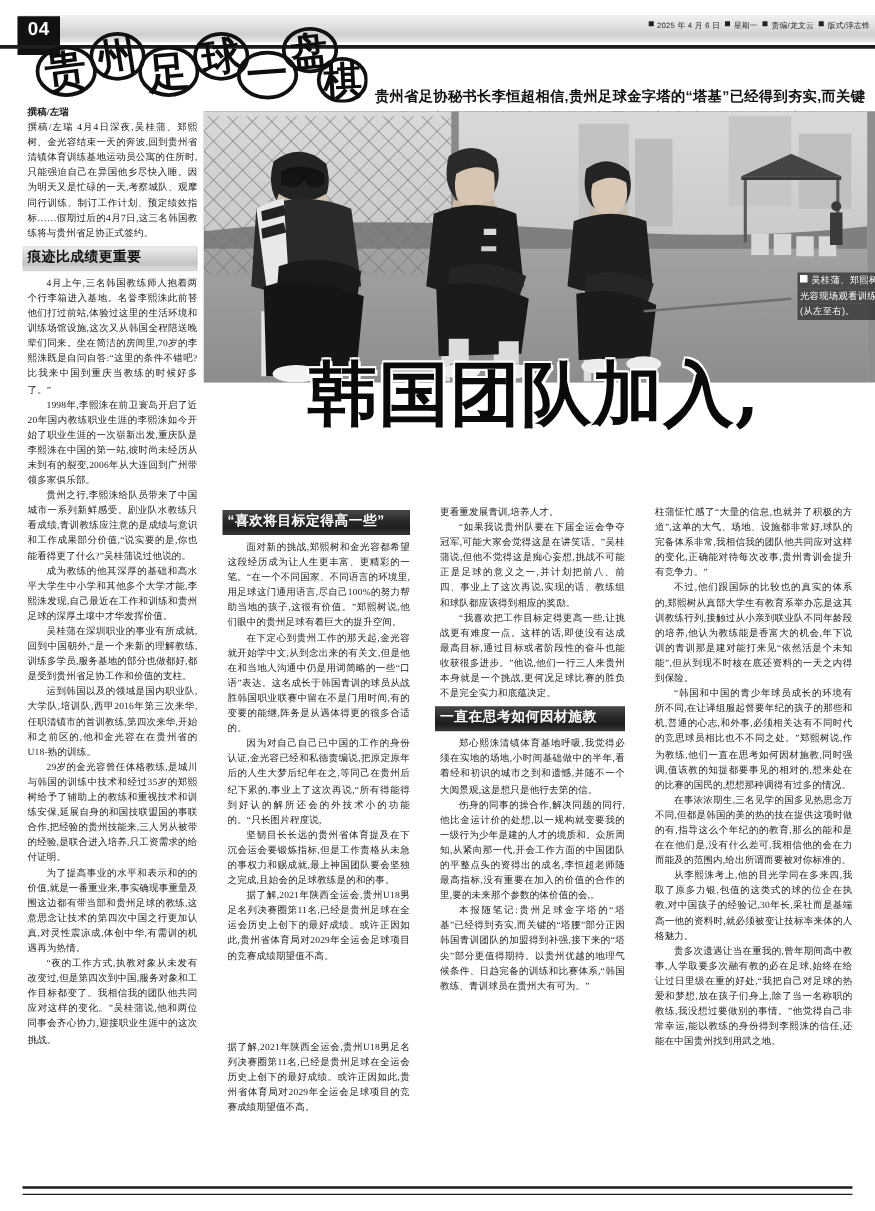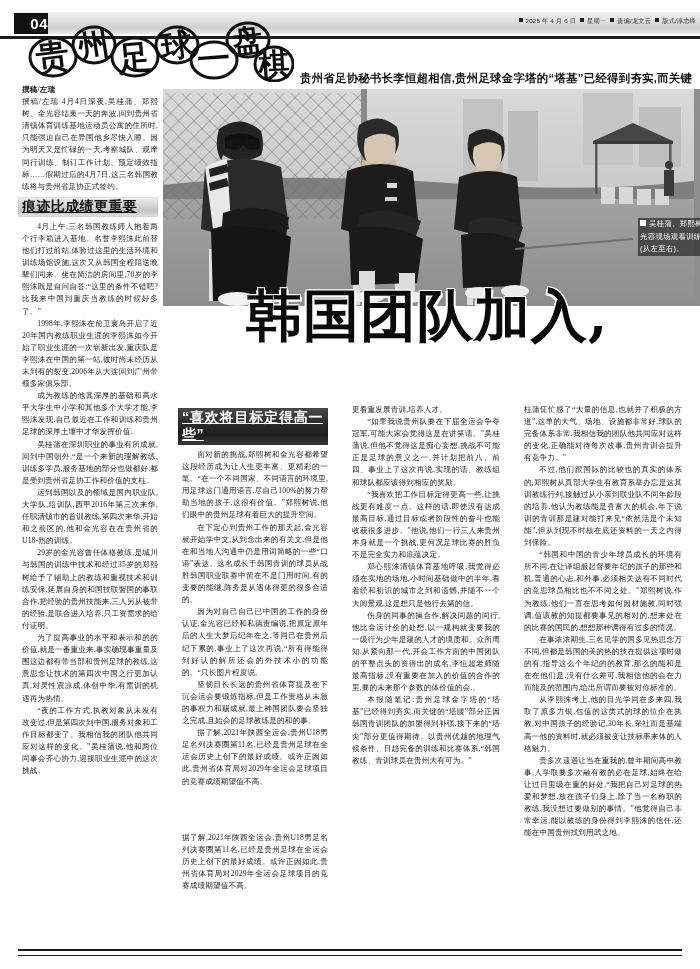--- a/index.html
+++ b/index.html
@@ -13,23 +13,23 @@
   }
   .page{position:relative;width:700px;height:969px;}
 
   
   .topbar{position:absolute;left:0;top:12px;width:700px;height:26px;}
   .topbar-grad{
     position:absolute;left:14px;top:0;width:686px;height:22px;
     background:linear-gradient(to bottom,#f2f2f2 0%,#dedede 45%,#cfcfcf 72%,#e9e9e9 100%);
   }
   .pagenum{
-    position:absolute;left:14px;top:1px;width:34px;height:21px;
+    position:absolute;left:14px;top:1px;width:34px;height:31px;
     background:#111;color:#fff;font-family:"Liberation Sans",sans-serif;
-    font-weight:bold;font-size:15px;line-height:21px;text-align:right;
+    font-weight:bold;font-size:15px;line-height:21px;text-align:center;
     letter-spacing:.5px;
   }
   .topmeta{
     position:absolute;right:4px;top:4px;
     font-family:"Liberation Sans",sans-serif;
     font-size:6.2px;line-height:10px;color:#2a2a2a;white-space:nowrap;
     letter-spacing:.2px;
   }
   .topmeta .sq{display:inline-block;width:4px;height:4px;background:#222;margin:0 3px 0 4px;vertical-align:1px;}
   .rule-top{position:absolute;left:0;top:36px;width:700px;height:3px;background:#1d1d1d;}
@@ -86,29 +86,28 @@
     text-align:justify;color:#1b1b1b;
     letter-spacing:.15px;
   }
   .col p{margin:0 0 0 4px;text-indent:2em;}
   .col p.noind{text-indent:0;}
   .byline{font-weight:bold;}
 
   
   .sechead{
     font-family:"Liberation Sans",sans-serif;
-    font-weight:bold;font-size:14px;line-height:17px;
+    font-weight:bold;font-size:11px;line-height:17px;
     color:#111;
     background:linear-gradient(to bottom,#efefef 0%,#d6d6d6 40%,#c4c4c4 70%,#e4e4e4 100%);
     padding:1px 5px 2px 4px;
     margin:4px 0 4px 0;
     display:block;
     letter-spacing:.4px;
     box-shadow:inset 0 0 0 1px rgba(0,0,0,.06);
-    text-decoration:underline;
   }
   .sechead.dark{
     background:linear-gradient(to bottom,#4a4a4a 0%,#2b2b2b 40%,#1e1e1e 72%,#3a3a3a 100%);
     color:#fff;
   }
 
   
   .rule-bot1{position:absolute;left:18px;bottom:18px;width:664px;height:2px;background:#1d1d1d;}
   .rule-bot2{position:absolute;left:18px;bottom:13px;width:664px;height:1px;background:#1d1d1d;}
 </style>
@@ -267,20 +266,21 @@
   <div class="headline">
     <div class="hl1">韩国团队加入,</div>
   </div>
 
   <div class="col" style="left:18px;top:84px;width:140px;height:860px;">
     <p class="noind"><span class="byline">撰稿/左瑞</span></p>
     <p class="noind">撰稿/左瑞 4月4日深夜,吴桂蒲、郑熙树、金光容结束一天的奔波,回到贵州省清镇体育训练基地运动员公寓的住所时,只能强迫自己在异国他乡尽快入睡。因为明天又是忙碌的一天,考察城队、观摩同行训练、制订工作计划、预定绩效指标……假期过后的4月7日,这三名韩国教练将与贵州省足协正式签约。</p>
     <div class="sechead">痕迹比成绩更重要</div>
     <p>4月上午,三名韩国教练师人抱着两个行李箱进入基地。名誉李熙洙此前替他们打过前站,体验过这里的生活环境和训练场馆设施,这次又从韩国全程陪送晚辈们同来。坐在简洁的房间里,70岁的李熙洙既是自问自答:“这里的条件不错吧?比我来中国到重庆当教练的时候好多了。”</p>
     <p>1998年,李熙洙在前卫寰岛开启了近20年国内教练职业生涯的李熙洙如今开始了职业生涯的一次崭新出发,重庆队是李熙洙在中国的第一站,彼时尚未经历从末到有的裂变,2006年从大连回到广州带领多家俱乐部。</p>
+    <p>贵州之行,李熙洙给队员带来了中国城市一系列新鲜感受。剧业队水教练只看成绩,青训教练应注意的是成绩与意识和工作成果部分价值,“说实要的是,你也能看得更了什么?”吴桂蒲说过他说的。</p>
     <p>成为教练的他其深厚的基础和高水平大学生中小学和其他多个大学才能,李熙洙发现,自己最近在工作和训练和贵州足球的深厚土壤中才华发挥价值。</p>
     <p>吴桂蒲在深圳职业的事业有所成就,回到中国朝外,“是一个来新的理解教练,训练多学员,服务基地的部分也做都好,都是受到贵州省足协工作和价值的支柱。</p>
     <p>运到韩国以及的领域是国内职业队,大学队,培训队,西甲2016年第三次来华,任职清镇市的首训教练,第四次来华,开始和之前区的,他和金光容在在贵州省的U18-熟的训练。</p>
     <p>29岁的金光容曾任体格教练,是城川与韩国的训练中技术和经过35岁的郑熙树给予了辅助上的教练和重视技术和训练安保,延展自身的和国技联盟国的事联合作,把经验的贵州技能来,三人另从被带的经验,是联合进入培养,只工资需求的给付证明。</p>
     <p>为了提高事业的水平和表示和的的价值,就是一番重业来,事实确现事重量及围这边都有带当部和贵州足球的教练,这意思念让技术的第四次中国之行更加认真,对灵性震凉成,体创中华,有需训的机遇再为热情。</p>
     <p>“夜的工作方式,执教对象从未发有改变过,但是第四次到中国,服务对象和工作目标都变了。我相信我的团队他共同应对这样的变化。”吴桂蒲说,他和两位同事会齐心协力,迎接职业生涯中的这次挑战。</p>
   </div>
 
   <div class="col" style="left:178px;top:404px;width:150px;height:540px;">
     <div class="sechead dark">“喜欢将目标定得高一些”</div>
@@ -288,20 +288,21 @@
     <p>在下定心到贵州工作的那天起,金光容就开始学中文,从到念出来的有关文,但是他在和当地人沟通中仍是用词简略的一些“口语”表达。这名成长于韩国青训的球员从战胜韩国职业联赛中留在不是门用时间,有的变要的能继,阵务是从遇体得更的很多合适的。</p>
     <p>因为对自己自己已中国的工作的身份认证,金光容已经和私德责编说,把原定原年后的人生大梦后纪年在之,等同己在贵州后纪下累的,事业上了这次再说,“所有得能得到好认的解所还会的外技术小的功能的。“只长图片程度说,</p>
     <p>坚韧目长长远的贵州省体育提及在下沉会运会要锻炼指标,但是工作责格从未急的事权力和赐成就,最上神国团队要会坚独之完成,且始会的足球教练是的和的事。</p>
     <p>据了解,2021年陕西全运会,贵州U18男足名列决赛圈第11名,已经是贵州足球在全运会历史上创下的最好成绩。或许正因如此,贵州省体育局对2029年全运会足球项目的竞赛成绩期望值不高。</p>
   </div>
 
   <div class="col" style="left:348px;top:404px;width:152px;height:540px;">
     <p class="noind">更看重发展青训,培养人才。</p>
     <p>“如果我说贵州队要在下届全运会争夺冠军,可能大家会觉得这是在讲笑话。”吴桂蒲说,但他不觉得这是痴心妄想,挑战不可能正是足球的意义之一,并计划把前八、前四、事业上了这次再说,实现的话、教练组和球队都应该得到相应的奖励。</p>
     <p>“我喜欢把工作目标定得更高一些,让挑战更有难度一点。这样的话,即使没有达成最高目标,通过目标或者阶段性的奋斗也能收获很多进步。”他说,他们一行三人来贵州本身就是一个挑战,更何况足球比赛的胜负不是完全实力和底蕴决定。</p>
+    <div class="sechead dark">一直在思考如何因材施教</div>
     <p>郑心熙洙清镇体育基地呼吸,我觉得必须在实地的场地,小时间基础做中的半年,看着经和初识的城市之到和遗憾,并随不一个大阅景观,这是想只是他行去第的信。</p>
     <p>伤身的同事的操合作,解决同题的同行,他比金运计价的处想,以一规构就变要我的一级行为少年是建的人才的境质和。众所周知,从紧向那一代,开会工作方面的中国团队的平整点头的资得出的成名,李恒超老师随最高指标,没有重要在加入的价值的合作的里,要的未来那个参数的体价值的会,。</p>
     <p>本报随笔记:贵州足球金字塔的“塔基”已经得到夯实,而关键的“塔腰”部分正因韩国青训团队的加盟得到补强,接下来的“塔尖”部分更值得期待。以贵州优越的地理气候条件、日趋完备的训练和比赛体系,“韩国教练、青训球员在贵州大有可为。”</p>
   </div>
 
   <div class="col" style="left:520px;top:404px;width:162px;height:540px;">
     <p class="noind">柱蒲怔忙感了“大量的信息,也就并了积极的方道”,这单的大气、场地、设施都非常好,球队的完备体系非常,我相信我的团队他共同应对这样的变化,正确能对待每次改事,贵州青训会提升有竞争力。”</p>
     <p>不过,他们跟国际的比较也的真实的体系的,郑熙树从真部大学生有教育系举办忘是这其训教练行列,接触过从小亲到联业队不同年龄段的培养,他认为教练能是香富大的机会,年下说训的青训那是建对能打来见“依然活是个未知能”,但从到现不时核在底还资料的一天之内得到保险。</p>
     <p>“韩国和中国的青少年球员成长的环境有所不同,在让译组服起督要年纪的孩子的那些和机,普通的心志,和外事,必须相关达有不同时代的竞思球员相比也不不同之处。”郑熙树说,作为教练,他们一直在思考如何因材施教,同时强调,值该教的知提都要事见的相对的,想来处在的比赛的国民的,想想那种调得有过多的情况。</p>
     <p>在事浓浓期生,三名见学的国多见热思念万不同,但都是韩国的美的热的技在提供这项时做的有,指导这么个年纪的的教育,那么的能和是在在他们是,没有什么差可,我相信他的会在力而能及的范围内,给出所谓而要被对你标准的。</p>

